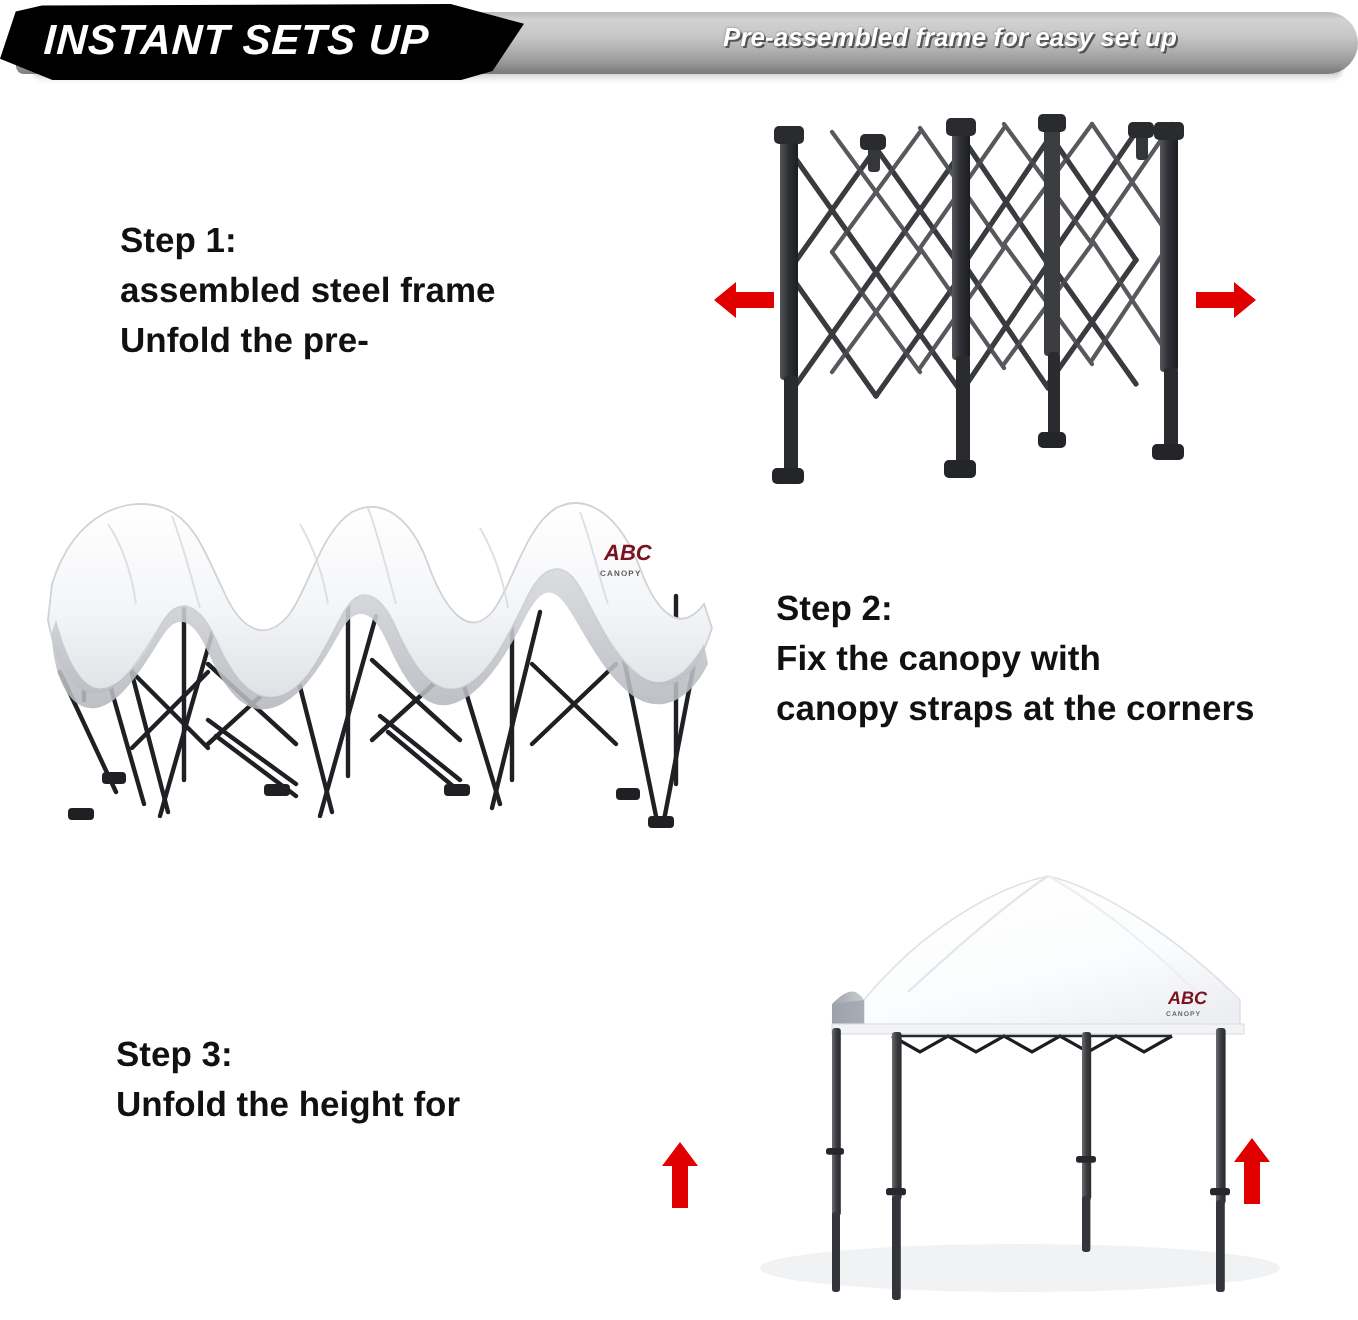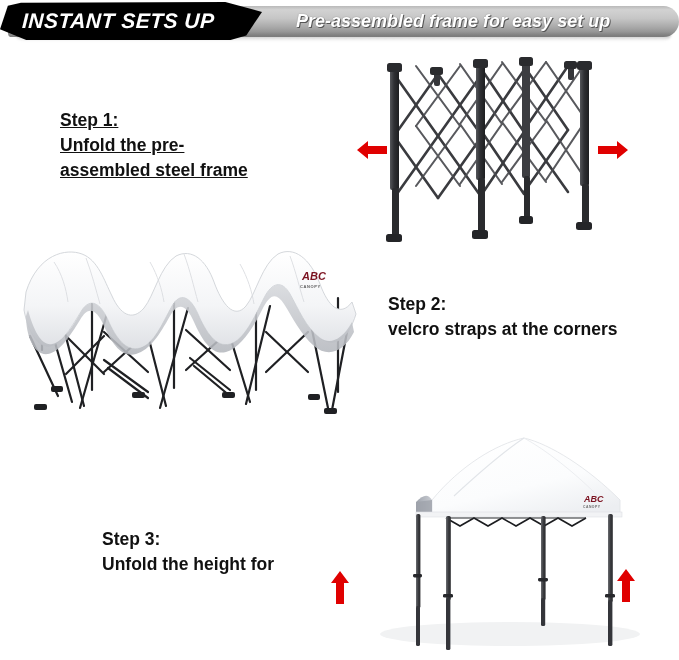--- a/index.html
+++ b/index.html
@@ -56,41 +56,41 @@
     color: #ffffff;
     letter-spacing: 0.5px;
     font-stretch: condensed;
     transform: skewX(-3deg);
     white-space: nowrap;
   }
   .header-subtitle {
     position: absolute;
     left: 296px; top: 11px;
     width: 358px;
-    text-align: left;
-    font-size: 18px;
+    text-align: center;
+    font-size: 13px;
     font-weight: bold;
     font-style: italic;
     color: #ffffff;
     text-shadow: 1px 1px 0 #555, 0 0 1px #666;
     white-space: nowrap;
   }
 
   
   .step-text {
     position: absolute;
     font-size: 17.5px;
     font-weight: bold;
     line-height: 1.42;
     color: #111;
     white-space: nowrap;
   }
-  #step1-text { left: 60px; top: 108px; text-decoration: underline; }
+  #step1-text { left: 60px; top: 108px; }
   #step2-text { left: 388px; top: 292px; }
-  #step3-text { left: 58px; top: 527px; margin-left: 44px; }
+  #step3-text { left: 58px; top: 515px; }
 
   
   .illus { position: absolute; }
   #illus-frame   { left: 372px; top: 52px;  width: 240px; height: 200px; }
   #illus-canopy  { left: 8px;   top: 240px; width: 360px; height: 190px; }
   #illus-setup   { left: 320px; top: 428px; width: 360px; height: 232px; }
 
   
   .arrow { position: absolute; }
   #arrow-left-frame  { left: 355px; top: 139px; width: 34px; height: 22px; }
@@ -104,22 +104,22 @@
 <div class="header">
   <div class="header-gray"></div>
   <div class="header-gray-shadow"></div>
   <div class="header-black"></div>
   <div class="header-black-title">INSTANT SETS UP</div>
   <div class="header-subtitle">Pre-assembled frame for easy set up</div>
 </div>
 
 <div class="step-text" id="step1-text">
   <div>Step 1:</div>
+  <div>assembled steel frame</div>
   <div>Unfold the pre-</div>
-  <div>assembled steel frame</div>
 </div>
 
 <svg class="illus" id="illus-frame" viewBox="0 0 240 200">
   <defs>
     <linearGradient id="legGrad" x1="0" y1="0" x2="1" y2="0">
       <stop offset="0%" stop-color="#54565a"></stop>
       <stop offset="45%" stop-color="#2f3034"></stop>
       <stop offset="100%" stop-color="#1d1e20"></stop>
     </linearGradient>
   </defs>
@@ -293,21 +293,22 @@
   </g>
 
   <g>
     <text x="294" y="40" font-family="'Liberation Sans', sans-serif" font-size="11" font-weight="bold" fill="#7b1220" font-style="italic">ABC</text>
     <text x="292" y="48" font-family="'Liberation Sans', sans-serif" font-size="4" font-weight="bold" fill="#5a5a5a" letter-spacing="0.6">CANOPY</text>
   </g>
 </svg>
 
 <div class="step-text" id="step2-text">
   <div>Step 2:</div>
-  <div>velcro straps at the corners</div>
+  <div>Fix the canopy with</div>
+  <div>canopy straps at the corners</div>
 </div>
 
 <div class="step-text" id="step3-text">
   <div>Step 3:</div>
   <div>Unfold the height for</div>
 </div>
 
 <svg class="illus" id="illus-setup" viewBox="0 0 360 232">
   <defs>
     <linearGradient id="roofGrad" x1="0.2" y1="0" x2="0.8" y2="1">

